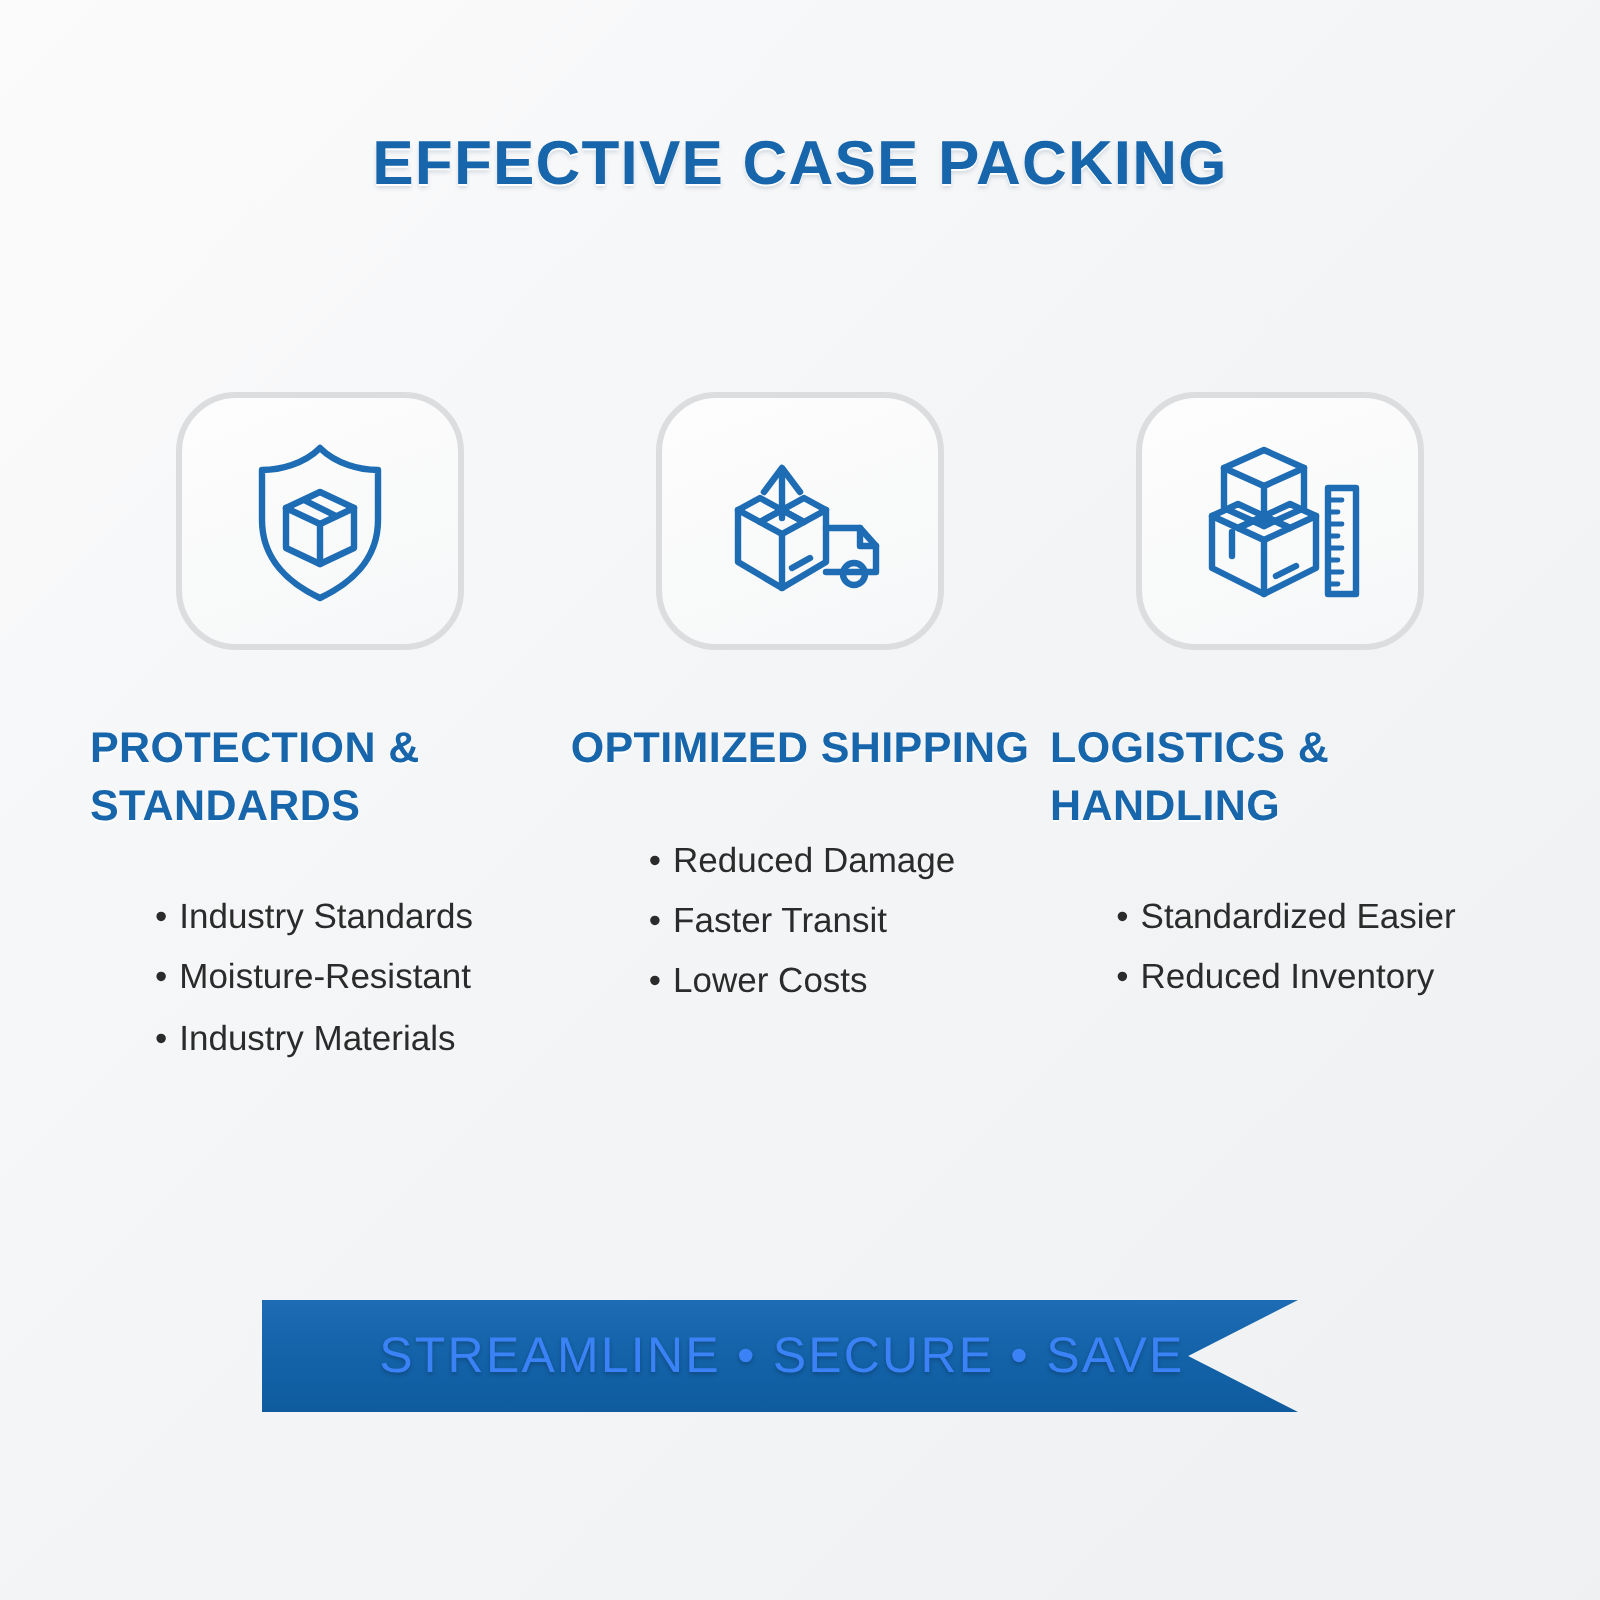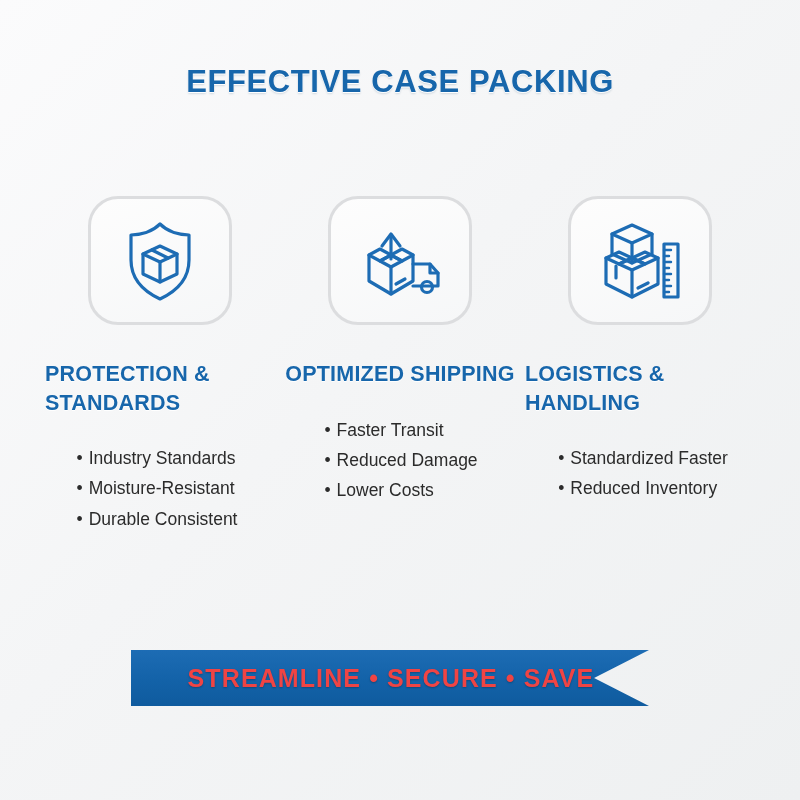--- a/index.html
+++ b/index.html
@@ -113,23 +113,23 @@
     filter: drop-shadow(2px 4px 5px rgba(30,50,70,0.22));
   }
   .ribbon-text {
     position: absolute;
     inset: 0;
     display: flex;
     align-items: center;
     justify-content: center;
     padding-right: 42px;
     box-sizing: border-box;
-    color: #ef4444;
+    color: #3b82f6;
     font-size: 25px;
-    font-weight: bold;
+    font-weight: normal;
     letter-spacing: 1.1px;
     text-shadow: 0 1px 2px rgba(0,0,0,0.25);
     padding-left: 44px;
   }
 </style>
 </head>
 <body>
 
 <div class="page">
 
@@ -146,21 +146,21 @@
             <path d="M22 34 L22 54 L39 62 L56 54 L56 34"></path>
             <path d="M39 42 L39 62"></path>
             <path d="M31 30 L47 38"></path>
           </svg>
         </span>
       </div>
       <div class="col-heading">PROTECTION &amp; STANDARDS</div>
       <ul class="bullets">
         <li><span class="dot">•</span><span>Industry Standards</span></li>
         <li><span class="dot">•</span><span>Moisture-Resistant</span></li>
-        <li><span class="dot">•</span><span>Durable Consistent</span></li>
+        <li><span class="dot">•</span><span>Industry Materials</span></li>
       </ul>
     </div>
 
     <div class="column col-2">
       <div class="icon-card">
         <span>
           <svg width="96" height="84" viewBox="0 0 96 84" fill="none" stroke="#1d6cb4" stroke-width="3.2" stroke-linejoin="round" stroke-linecap="round">
 
             <path d="M30 27 L39 15 L48 27"></path>
             <path d="M39 16 L39 40"></path>
@@ -174,22 +174,22 @@
             <path d="M44 65 L53 60"></path>
 
             <path d="M61 45 L78 45 L86 54 L86 67 L61 67"></path>
             <path d="M78 45 L78 54 L86 54"></path>
             <circle cx="75" cy="68" r="5.5"></circle>
           </svg>
         </span>
       </div>
       <div class="col-heading">OPTIMIZED SHIPPING</div>
       <ul class="bullets">
+        <li><span class="dot">•</span><span>Reduced Damage</span></li>
         <li><span class="dot">•</span><span>Faster Transit</span></li>
-        <li><span class="dot">•</span><span>Reduced Damage</span></li>
         <li><span class="dot">•</span><span>Lower Costs</span></li>
       </ul>
     </div>
 
     <div class="column col-3">
       <div class="icon-card">
         <span>
           <svg width="92" height="86" viewBox="0 0 92 86" fill="none" stroke="#1d6cb4" stroke-width="3.2" stroke-linejoin="round" stroke-linecap="round">
 
             <path d="M38 7 L58 16 L38 25 L18 16 Z"></path>
@@ -205,21 +205,21 @@
             <path d="M44 70 L54 65"></path>
             <path d="M22 48 L22 60"></path>
 
             <rect x="70" y="26" width="14" height="53"></rect>
             <path d="M70 32 L77 32 M70 38 L75 38 M70 44 L77 44 M70 50 L75 50 M70 56 L77 56 M70 62 L75 62 M70 68 L77 68 M70 74 L75 74" stroke-width="2.4"></path>
           </svg>
         </span>
       </div>
       <div class="col-heading">LOGISTICS &amp; HANDLING</div>
       <ul class="bullets">
-        <li><span class="dot">•</span><span>Standardized Faster</span></li>
+        <li><span class="dot">•</span><span>Standardized Easier</span></li>
         <li><span class="dot">•</span><span>Reduced Inventory</span></li>
       </ul>
     </div>
 
   </div>
 
   <div class="ribbon-wrap">
     <div class="ribbon"></div>
     <div class="ribbon-text">STREAMLINE • SECURE • SAVE</div>
   </div>

